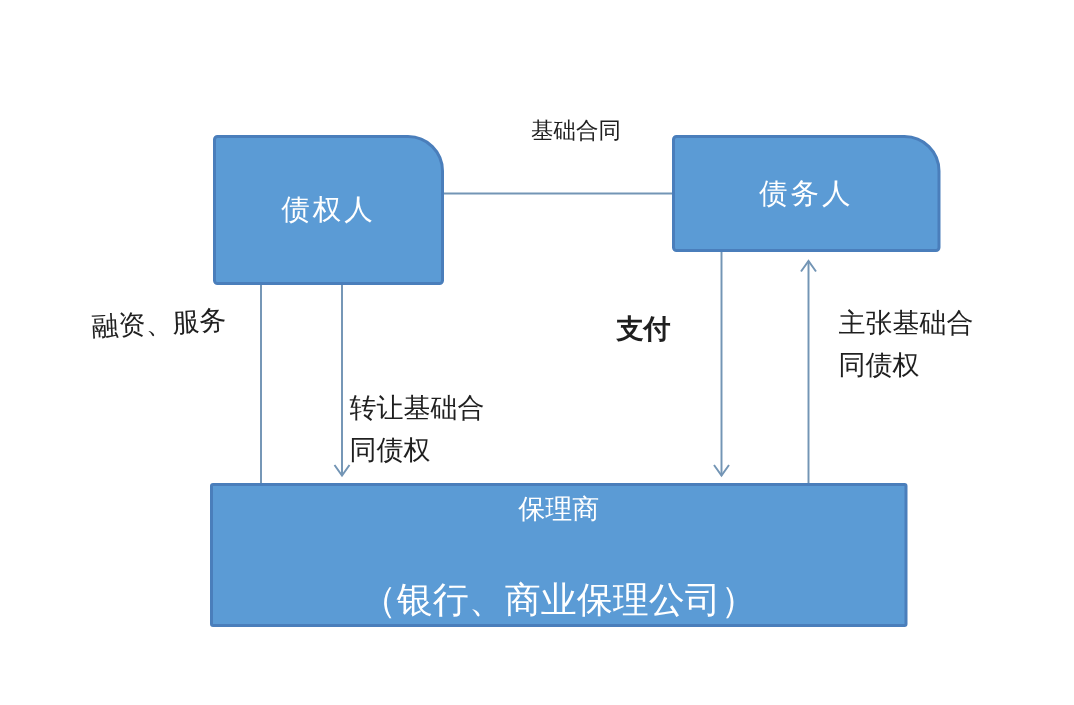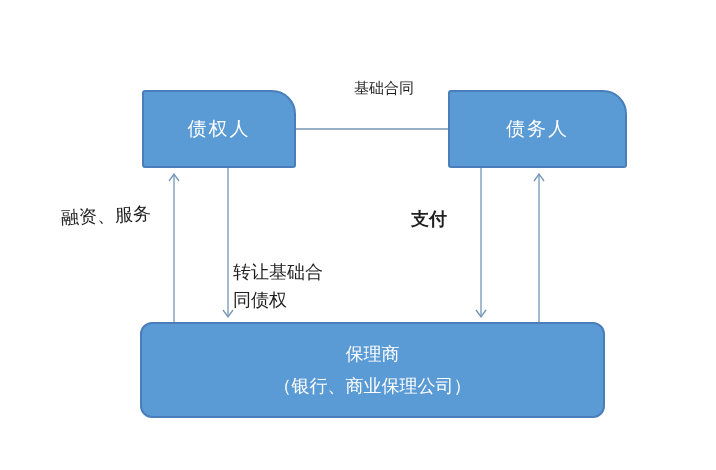--- a/index.html
+++ b/index.html
@@ -27,43 +27,44 @@
     background: #5b9bd5;
     border: 2px solid #4a7ebb;
     color: #ffffff;
     display: flex;
     align-items: center;
     justify-content: center;
     text-align: center;
   }
   .node-creditor {
     left: 142px; top: 90px;
-    width: 154px; height: 78px;
+    width: 154px; height: 100px;
     border-radius: 3px 24px 3px 3px;
     font-size: 19px;
     letter-spacing: 2px;
     text-align: right;
   }
   .node-debtor {
     left: 448px; top: 90px;
     width: 179px; height: 78px;
     border-radius: 3px 24px 3px 3px;
     font-size: 19px;
     letter-spacing: 2px;
   }
   .node-factor {
     left: 140px; top: 322px;
     width: 465px; height: 96px;
-    border-radius: 12px;
+    border-radius: 2px;
     flex-direction: column;
-    gap: 8px;
+    gap: 33px;
     font-size: 18px;
+    justify-content: flex-end;
   }
   .node-factor .factor-sub {
-    font-size: 18px;
+    font-size: 24px;
   }
   .edge-label {
     position: absolute;
     color: #1f1f1f;
     font-size: 18px;
     line-height: 28px;
     word-break: break-all;
   }
   .label-basic-contract {
     left: 306px; top: 76px;
@@ -134,14 +135,15 @@
   <div class="edge-label label-basic-contract">
     <div>基础合同</div>
   </div>
 
   <div class="edge-label label-financing">融资、服务</div>
 
   <div class="edge-label label-transfer">转让基础合同债权</div>
 
   <div class="edge-label label-pay">支付</div>
 
+  <div class="edge-label label-claim">主张基础合同债权</div>
 
 </div>
 
 </body></html>

